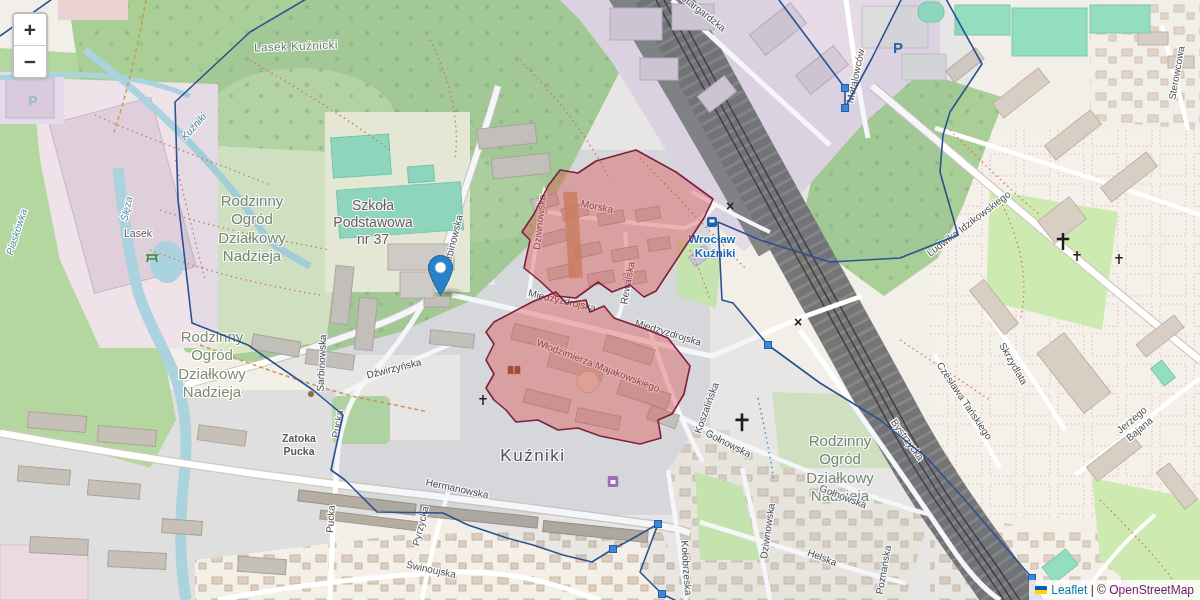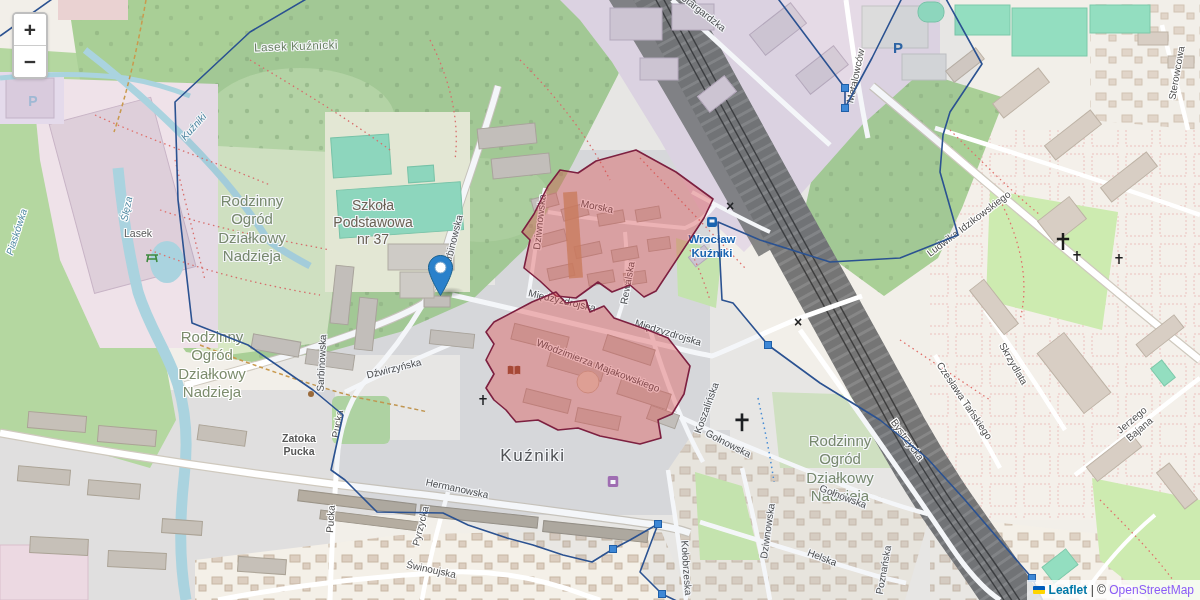--- a/index.html
+++ b/index.html
@@ -44,21 +44,21 @@
     font-size:21px;font-weight:bold;color:#333;cursor:pointer;background:#fff;user-select:none;
   }
   .zoom-btn:first-child{border-bottom:1px solid #ccc;}
   #attribution{
     position:absolute;right:0;bottom:0;z-index:10;height:20px;
     background:rgba(255,255,255,.8);padding:0 6px 0 6px;display:flex;align-items:center;
     font-size:12px;color:#333;white-space:pre;
   }
   .ua-flag{display:inline-block;width:12px;height:8px;border-radius:1px;margin-right:4px;
     background:linear-gradient(#005bbb 50%,#ffd500 50%);}
-  #attribution a{text-decoration:none;color:var(--link-blue,#0078a8);cursor:pointer;font-weight:bold;}
+  #attribution a{text-decoration:none;color:var(--link-blue,#0078a8);cursor:pointer;}
   #overlay-svg{z-index:4;}
   #base-svg{z-index:1;}
   #labels-layer{z-index:2;}
   #icons-layer{z-index:3;}
   #vertex-layer{z-index:7;}
 </style>
 </head>
 <body>
 
 <div id="map">
@@ -297,21 +297,21 @@
 Ogród
 Działkowy
 Nadzieja</div>
       <div class="map-label school" style="left: 373px; top: 223px; transform: translate(-50%, -50%) rotate(0deg);">Szkoła
 Podstawowa
 nr 37</div>
       <div class="map-label place" style="left: 138px; top: 233px; transform: translate(-50%, -50%) rotate(0deg);">Lasek</div>
       <div class="map-label place" style="left: 299px; top: 445px; transform: translate(-50%, -50%) rotate(0deg); font-weight: bold;">Zatoka
 Pucka</div>
       <div class="map-label district" style="left: 533px; top: 456px; transform: translate(-50%, -50%) rotate(0deg);">Kuźniki</div>
-      <div class="map-label station" style="left: 712px; top: 246px; transform: translate(-50%, -50%) rotate(0deg);">Wrocław
+      <div class="map-label station" style="left: 712px; top: 246px; transform: translate(-50%, -50%) rotate(0deg); text-align: right;">Wrocław
 Kuźniki</div>
       <div class="map-label street" style="left: 597px; top: 207px; transform: translate(-50%, -50%) rotate(12deg);">Morska</div>
       <div class="map-label street" style="left: 628px; top: 283px; transform: translate(-50%, -50%) rotate(-80deg);">Rewalska</div>
       <div class="map-label street" style="left: 540px; top: 222px; transform: translate(-50%, -50%) rotate(-84deg);">Dziwnowska</div>
       <div class="map-label street" style="left: 562px; top: 301px; transform: translate(-50%, -50%) rotate(13deg);">Międzyzdrojska</div>
       <div class="map-label street" style="left: 668px; top: 333px; transform: translate(-50%, -50%) rotate(17deg);">Międzyzdrojska</div>
       <div class="map-label street" style="left: 598px; top: 366px; transform: translate(-50%, -50%) rotate(21deg);">Włodzimierza Majakowskiego</div>
       <div class="map-label street" style="left: 453px; top: 243px; transform: translate(-50%, -50%) rotate(-76deg);">Sarbinowska</div>
       <div class="map-label street" style="left: 322px; top: 363px; transform: translate(-50%, -50%) rotate(-87deg);">Sarbinowska</div>
       <div class="map-label street" style="left: 394px; top: 369px; transform: translate(-50%, -50%) rotate(-14deg);">Dźwirzyńska</div>
@@ -410,16 +410,16 @@
   <div id="zoom-control">
     <div class="zoom-btn">+</div>
     <div class="zoom-btn">−</div>
   </div>
 
   <div id="attribution">
     <span class="ua-flag"></span>
     <a>Leaflet</a>
     <span> | </span>
     <span>© </span>
-    <span style="color:#8b5cf6">OpenStreetMap</span>
+    <span style="color:#701a75">OpenStreetMap</span>
   </div>
 
 </div>
 
 </body></html>

